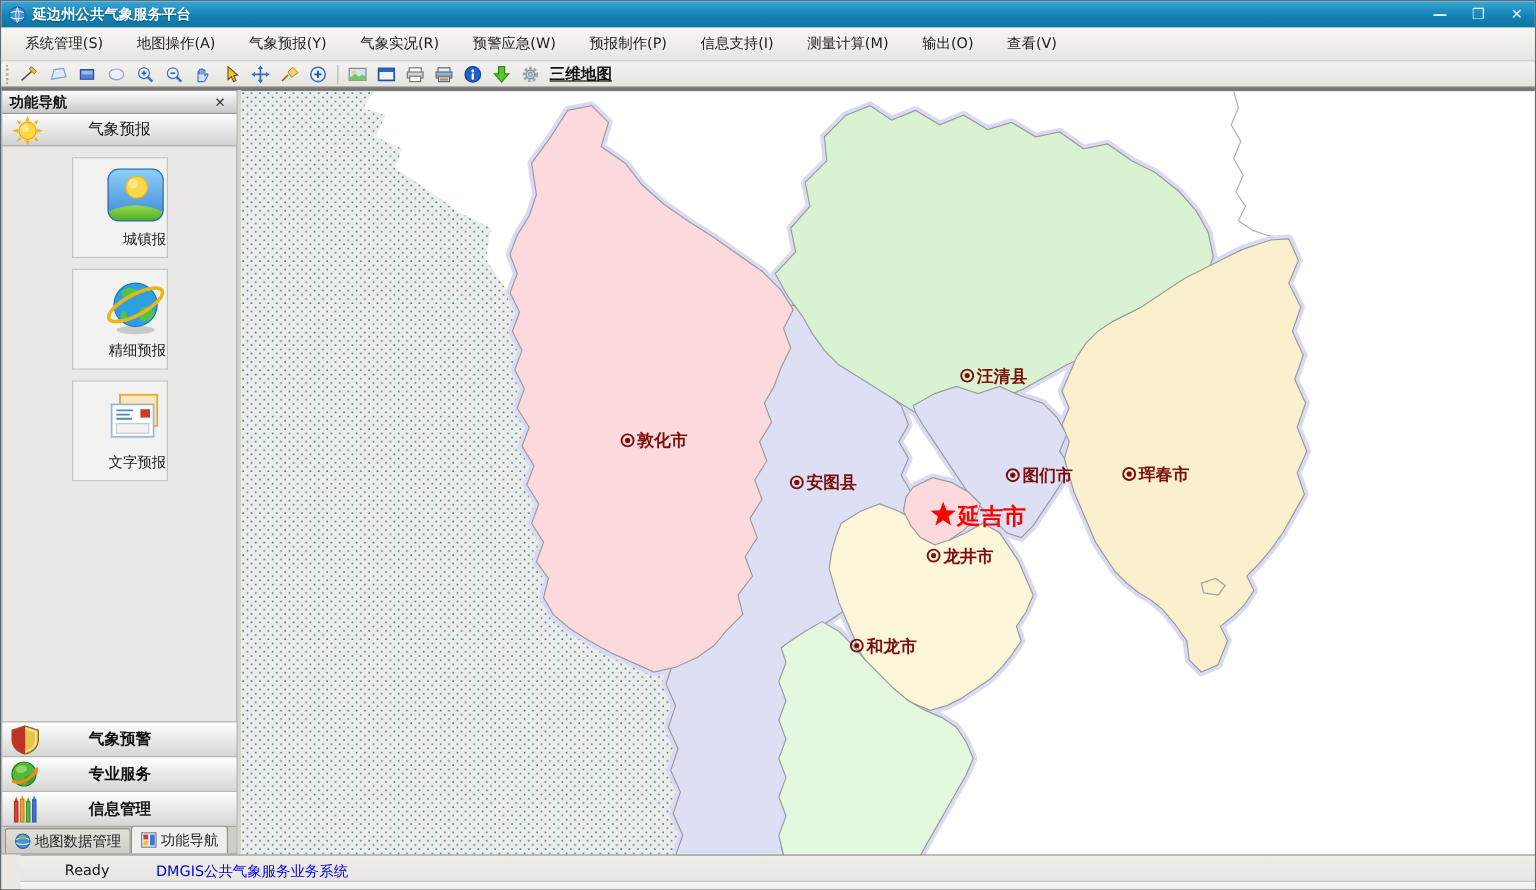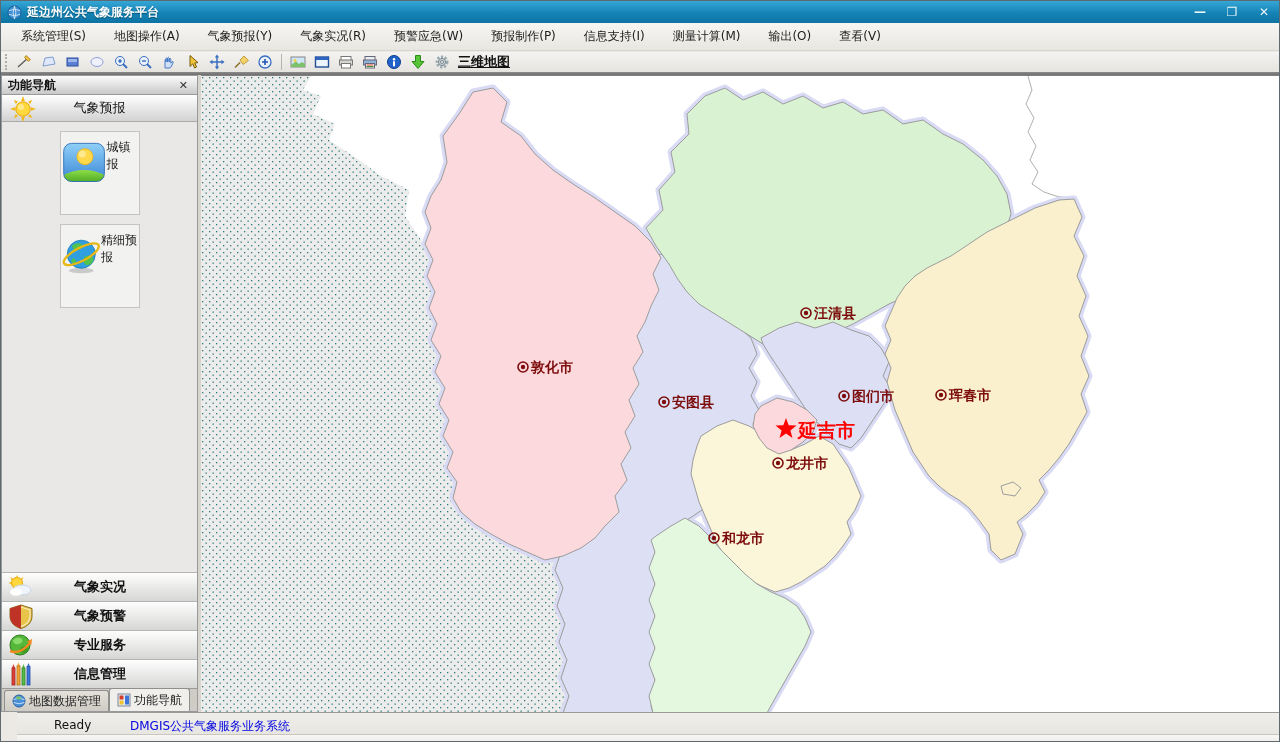--- a/index.html
+++ b/index.html
@@ -41,21 +41,21 @@
   .sb-header { height:19px; background:linear-gradient(#fbfbfb,#c9c9c9);
     border-bottom:1px solid #9a9a9a; display:flex; align-items:center; padding:0 6px; }
   .sb-header .txt { font-size:12px; font-weight:bold; color:#111; flex:1; }
   .sb-close { font-size:11px; font-weight:bold; color:#333; padding:0 3px; }
   .sb-section-top { height:27px; background:linear-gradient(#ffffff,#d2d2d2);
     border-bottom:1px solid #aaa; display:flex; align-items:center; position:relative; }
   .sb-section-top .sicon { position:absolute; left:8px; top:1px; }
   .sb-section-top .stxt { width:100%; text-align:center; font-size:13px; font-weight:normal; color:#111; }
   .sb-buttons { padding-top:9px; display:flex; flex-direction:column; align-items:center; gap:9px; }
   .fcbtn { width:80px; height:84px; background:#f2f2f1; border:1px solid #c3c3c1;
-    display:flex; flex-direction:row; align-items:flex-start; padding-top:4px; }
+    display:flex; flex-direction:column; align-items:flex-end; padding-top:4px; }
   .fcbtn .lbl { font-size:12px; color:#1a1a1a; margin-top:3px; }
   .sb-fill { flex:1; }
   .sb-item { height:29px; border-top:1px solid #b5b5b3;
     background:linear-gradient(#fefefe,#d6d6d4); display:flex; align-items:center; position:relative; }
   .sb-item .iico { position:absolute; left:6px; top:2px; }
   .sb-item .itxt { font-size:13px; font-weight:bold; color:#111; margin-left:72px; }
   .sb-tabs { height:23px; background:#cfccc6; border-top:1px solid #9a9a9a;
     display:flex; align-items:flex-end; padding-left:2px; }
   .sbtab { height:21px; display:flex; align-items:center; gap:3px; padding:0 7px;
     font-size:12px; color:#222; border:1px solid #8f8f8d; border-bottom:none;
@@ -293,38 +293,34 @@
           <circle cx="26" cy="25" r="18" fill="#2f9fe0" stroke="#1a78b4"></circle>
           <path d="M14,14 q6,-5 12,-2 q4,3 -2,7 q-8,4 -10,-5 Z" fill="#4fc24f"></path>
           <path d="M30,28 q9,-3 12,3 q-2,8 -9,8 q-6,-2 -3,-11 Z" fill="#4fc24f"></path>
           <path d="M16,30 q4,2 3,7 q-4,1 -6,-3 q1,-3 3,-4 Z" fill="#4fc24f"></path>
           <g transform="rotate(-28 26 25)">
               <ellipse cx="26" cy="25" rx="25" ry="8.5" fill="none" stroke="#e8b715" stroke-width="3"></ellipse>
             </g>
         </svg>
         <span class="lbl">精细预报</span>
       </div>
+      <div class="fcbtn">
+        <svg width="52" height="52" viewBox="0 0 52 52">
+          <rect x="13" y="7" width="31" height="26" fill="#fde7c0" stroke="#f0a433" stroke-width="1.5"></rect>
+          <rect x="6" y="15" width="35" height="27" fill="#ffffff" stroke="#9ab8d8" stroke-width="1.5"></rect>
+          <path d="M10,20 h14 M10,23.5 h11 M10,27 h13" stroke="#4a88c8" stroke-width="1.6"></path>
+          <rect x="30" y="19" width="8" height="7" fill="#d23b2a"></rect>
+          <rect x="10" y="31" width="27" height="8" fill="#f2f2f2" stroke="#cccccc"></rect>
+        </svg>
+        <span class="lbl">文字预报</span>
+      </div>
     </div>
 
     <div class="sb-fill"></div>
 
-    <div class="sb-item">
-      <svg class="iico" width="26" height="24" viewBox="0 0 26 24">
-        <circle cx="9" cy="8" r="5.5" fill="#ffd83e" stroke="#e8a70a"></circle>
-        <g fill="#f2b717">
-            <polygon points="9,0 10.3,3 7.7,3"></polygon>
-            <polygon points="0.5,8 3.5,6.8 3.5,9.2"></polygon>
-            <polygon points="2.5,2 5.5,4 3.6,5.6"></polygon>
-            <polygon points="15.5,2 14,5.6 12.4,4"></polygon>
-          </g>
-        <ellipse cx="14" cy="15" rx="9" ry="5" fill="#eef4fa" stroke="#c9d6e2"></ellipse>
-        <ellipse cx="8" cy="17" rx="6" ry="3.8" fill="#ffffff"></ellipse>
-      </svg>
-      <span class="itxt">气象实况</span>
-    </div>
     <div class="sb-item">
       <svg class="iico" width="26" height="25" viewBox="0 0 26 25">
         <path d="M13,1 L24,4.5 V12 C24,18.5 19.5,22.5 13,24.5 C6.5,22.5 2,18.5 2,12 V4.5 Z" fill="#e8c44a" stroke="#8a6a1a"></path>
         <path d="M13,1 L2,4.5 V12 C2,18.5 6.5,22.5 13,24.5 Z" fill="#bf3326"></path>
         <path d="M13,3 L22,6 V12 C22,17.3 18.4,20.8 13,22.6" fill="none" stroke="#f6e9b8" stroke-width="1.2"></path>
       </svg>
       <span class="itxt">气象预警</span>
     </div>
     <div class="sb-item">
       <svg class="iico" width="26" height="25" viewBox="0 0 26 25">

